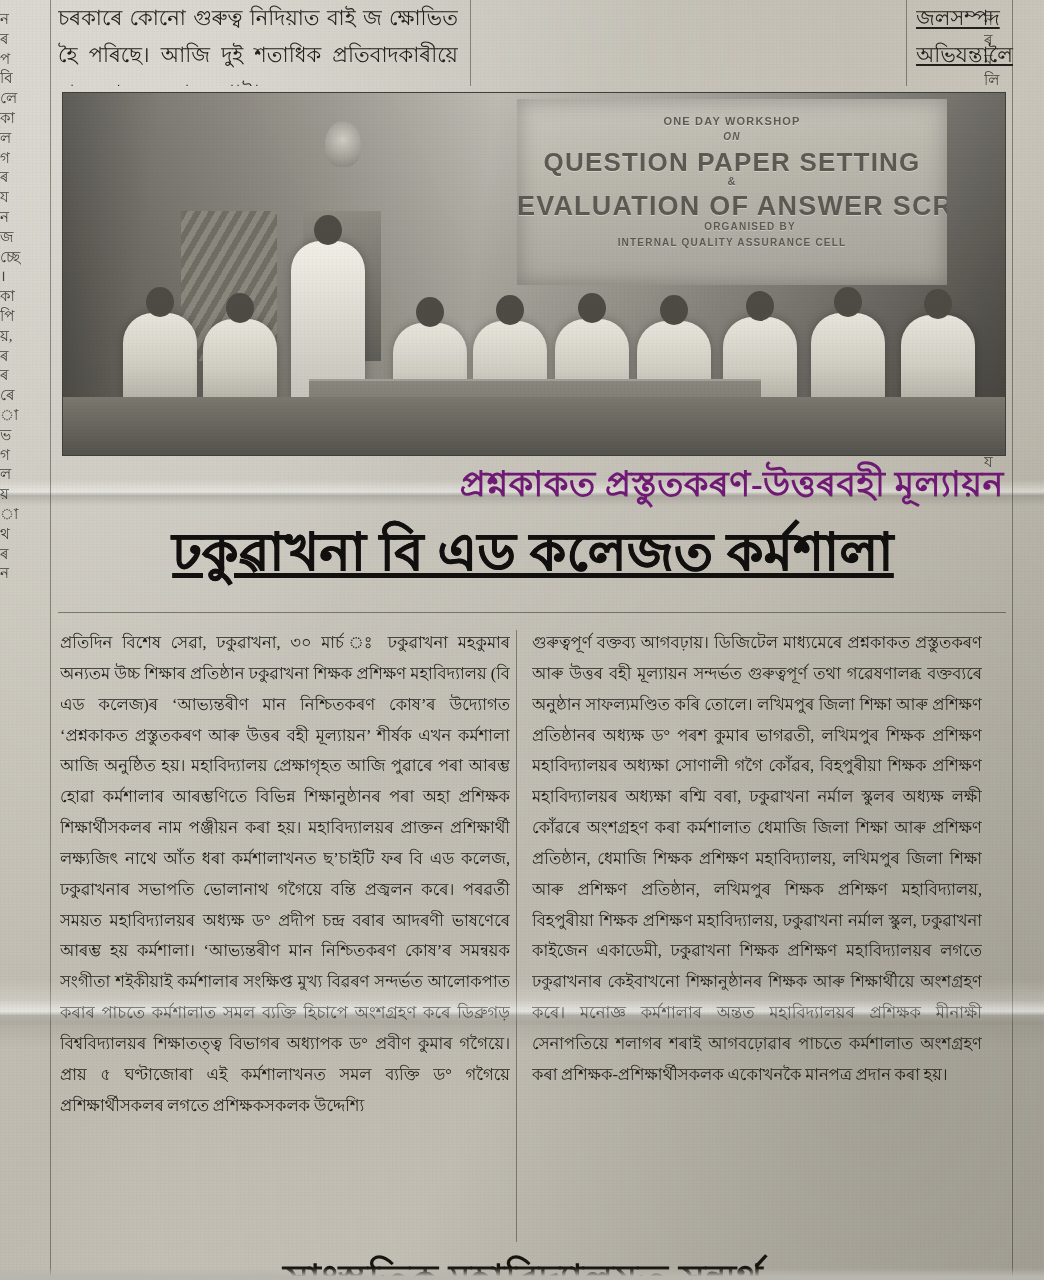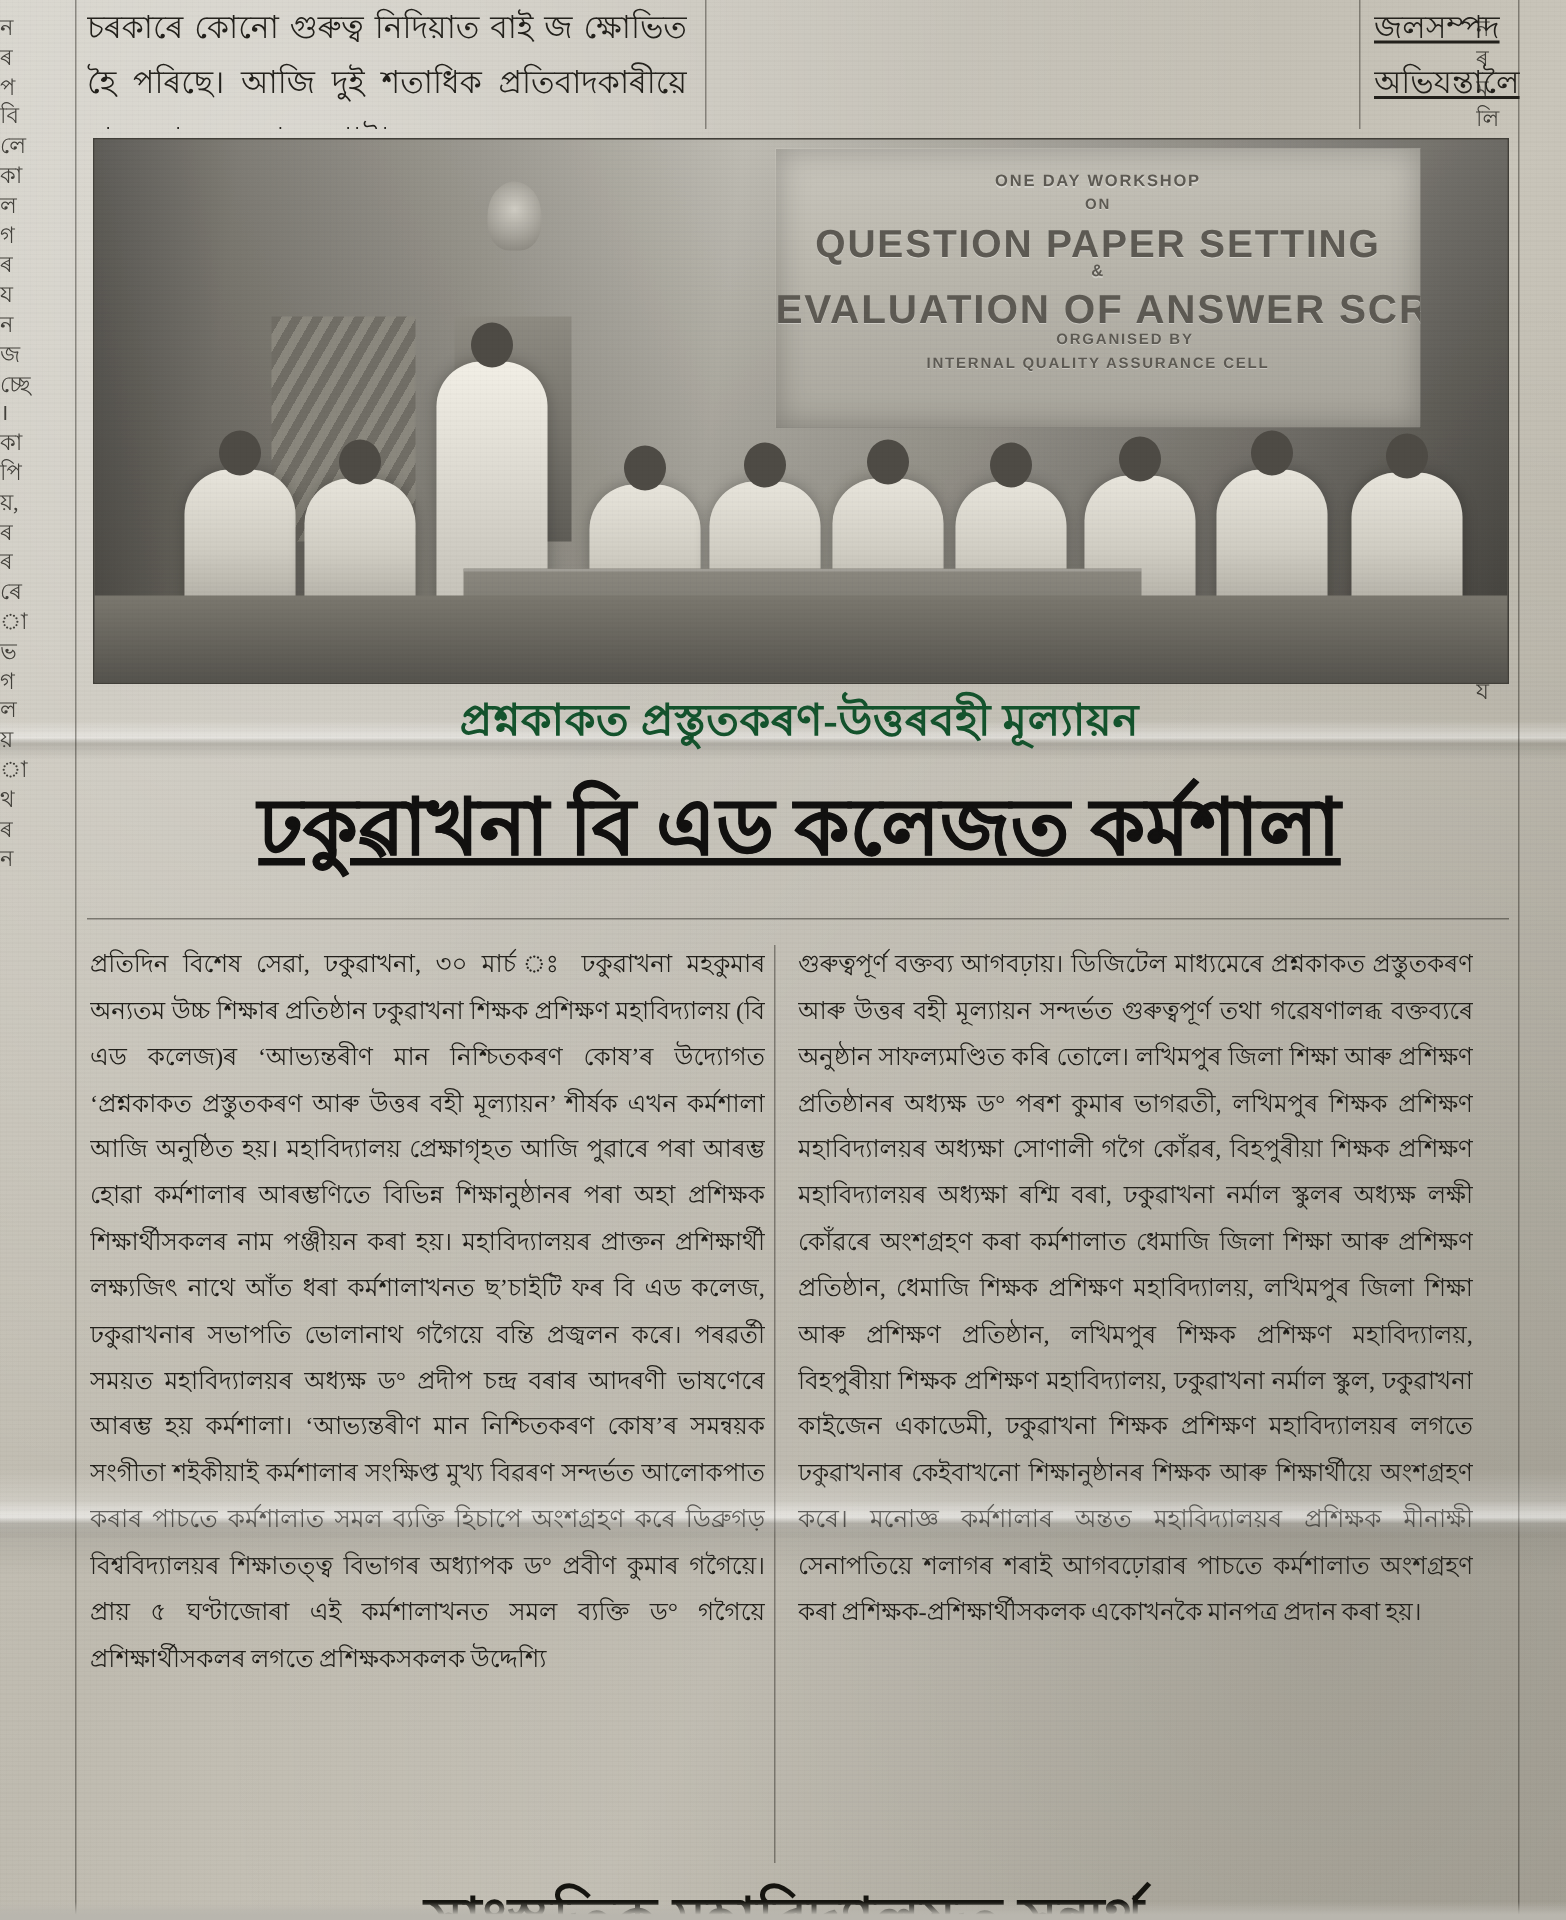--- a/index.html
+++ b/index.html
@@ -125,21 +125,21 @@
     text-align: center;
     color: #5d5a53;
     font-family: "Liberation Sans", sans-serif;
     font-weight: bold;
     letter-spacing: 1.2px;
     text-shadow: 0 1px 0 rgba(255,255,255,.35);
     white-space: nowrap;
     overflow: hidden;
   }
   .sl1 { top: 16px;  font-size: 11px; }
-  .sl2 { top: 32px;  font-size: 10px; }
+  .sl2 { top: 32px;  font-size: 10px; font-style: italic; }
   .sl3 { top: 48px;  font-size: 26px; }
   .sl4 { top: 76px;  font-size: 11px; }
   .sl5 { top: 92px;  font-size: 27px; }
   .sl6 { top: 122px; font-size: 10px; padding-left: 36px; }
   .sl7 { top: 138px; font-size: 10px; }
 
   
   .banner {
     position: absolute;
     left: 118px; top: 118px;
@@ -190,23 +190,23 @@
     left: 0; right: 0; bottom: 0;
     height: 58px;
     background: linear-gradient(180deg, #7b786f, #55534d);
   }
 
   
   .kicker {
     position: absolute;
     left: 62px; top: 466px;
     width: 942px;
-    text-align: center;
-    color: #14532d;
-    font-size: 29px;
+    text-align: right;
+    color: #701a75;
+    font-size: 35px;
     line-height: 1.1;
     font-weight: bold;
     letter-spacing: .5px;
   }
   .headline {
     position: absolute;
     left: 62px; top: 524px;
     width: 942px;
     text-align: center;
     color: #121110;

